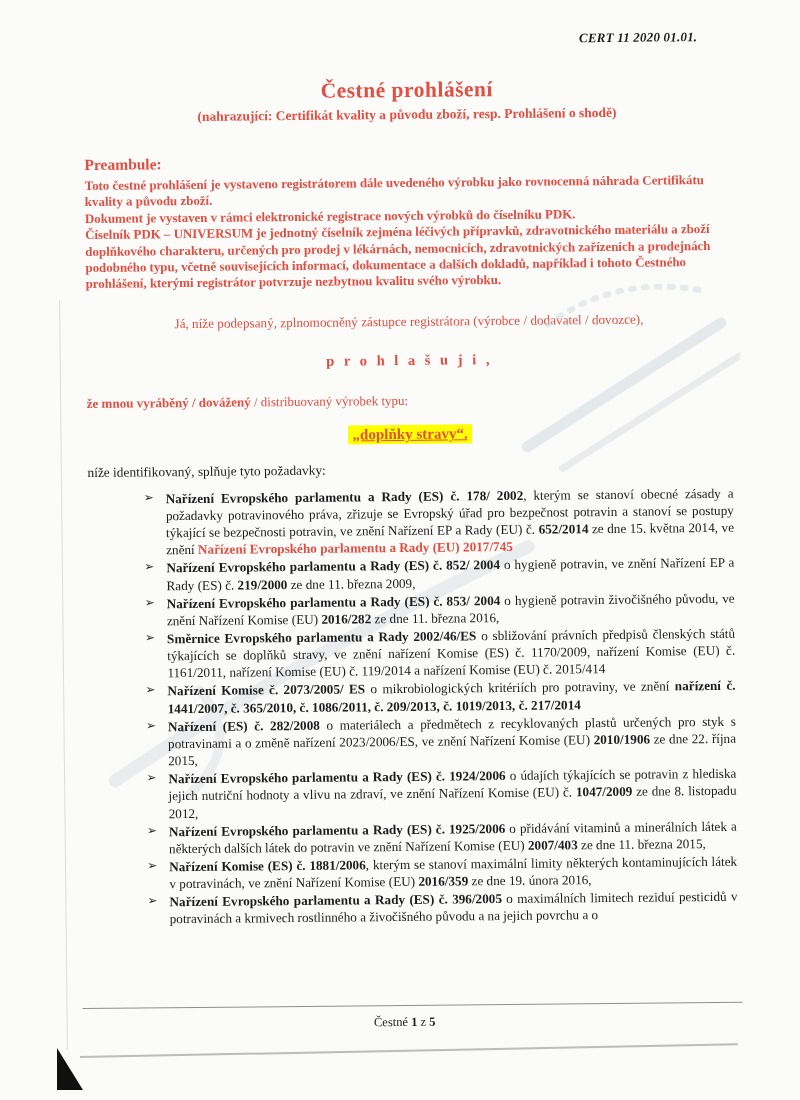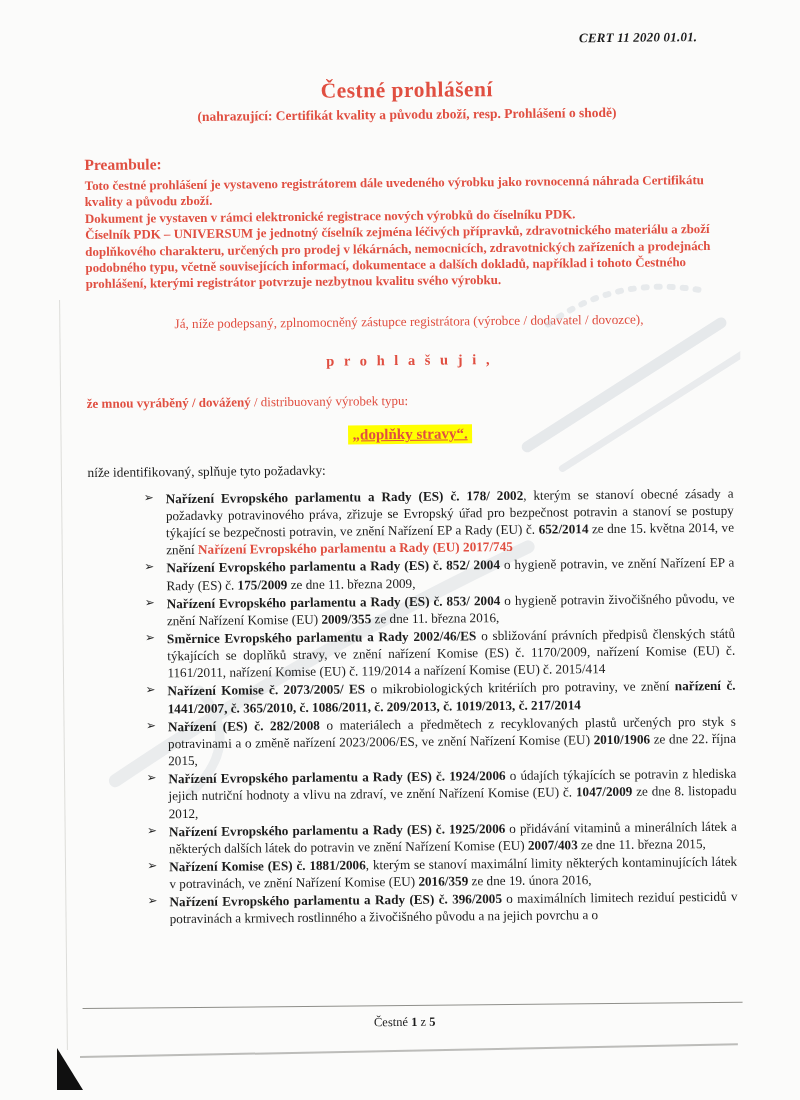--- a/index.html
+++ b/index.html
@@ -133,22 +133,22 @@
     <div class="type-line"><span class="b">že mnou vyráběný / dovážený</span><span>  / distribuovaný výrobek typu:</span></div>
 
     <div class="product-wrap">
       <span class="product">„doplňky stravy“.</span>
     </div>
 
     <div class="below-line">níže identifikovaný, splňuje tyto požadavky:</div>
 
     <ul class="req-list">
         <li><span class="bullet">➢</span><span class="b">Nařízení Evropského parlamentu a Rady (ES) č. 178/ 2002</span><span>, kterým se stanoví obecné zásady a požadavky potravinového práva, zřizuje se Evropský úřad pro bezpečnost potravin a stanoví se postupy týkající se bezpečnosti potravin, ve znění Nařízení EP a Rady (EU) č. </span><span class="b">652/2014</span><span> ze dne 15. května 2014, ve znění </span><span class="b r">Nařízení Evropského parlamentu a Rady (EU) 2017/745</span></li>
-        <li><span class="bullet">➢</span><span class="b">Nařízení Evropského parlamentu a Rady (ES) č. 852/ 2004</span><span> o hygieně potravin, ve znění Nařízení EP a Rady (ES) č. </span><span class="b">175/2009</span><span> ze dne 11. března 2009,</span></li>
-        <li><span class="bullet">➢</span><span class="b">Nařízení Evropského parlamentu a Rady (ES) č. 853/ 2004</span><span> o hygieně potravin živočišného původu, ve znění Nařízení Komise (EU) </span><span class="b">2009/355</span><span> ze dne 11. března 2016,</span></li>
+        <li><span class="bullet">➢</span><span class="b">Nařízení Evropského parlamentu a Rady (ES) č. 852/ 2004</span><span> o hygieně potravin, ve znění Nařízení EP a Rady (ES) č. </span><span class="b">219/2000</span><span> ze dne 11. března 2009,</span></li>
+        <li><span class="bullet">➢</span><span class="b">Nařízení Evropského parlamentu a Rady (ES) č. 853/ 2004</span><span> o hygieně potravin živočišného původu, ve znění Nařízení Komise (EU) </span><span class="b">2016/282</span><span> ze dne 11. března 2016,</span></li>
         <li><span class="bullet">➢</span><span class="b">Směrnice Evropského parlamentu a Rady 2002/46/ES</span><span> o sbližování právních předpisů členských států týkajících se doplňků stravy, ve znění nařízení Komise (ES) č. 1170/2009, nařízení Komise (EU) č. 1161/2011, nařízení Komise (EU) č. 119/2014 a nařízení Komise (EU) č. 2015/414</span></li>
         <li><span class="bullet">➢</span><span class="b">Nařízení Komise č. 2073/2005/ ES</span><span> o mikrobiologických kritériích pro potraviny, ve znění </span><span class="b">nařízení č. 1441/2007, č. 365/2010, č. 1086/2011, č. 209/2013, č. 1019/2013, č. 217/2014</span></li>
         <li><span class="bullet">➢</span><span class="b">Nařízení (ES) č. 282/2008</span><span> o materiálech a předmětech z recyklovaných plastů určených pro styk s potravinami a o změně nařízení 2023/2006/ES, ve znění Nařízení Komise (EU) </span><span class="b">2010/1906</span><span> ze dne 22. října 2015,</span></li>
         <li><span class="bullet">➢</span><span class="b">Nařízení Evropského parlamentu a Rady (ES) č. 1924/2006</span><span> o údajích týkajících se potravin z hlediska jejich nutriční hodnoty a vlivu na zdraví, ve znění Nařízení Komise (EU) č. </span><span class="b">1047/2009</span><span> ze dne 8. listopadu 2012,</span></li>
         <li><span class="bullet">➢</span><span class="b">Nařízení Evropského parlamentu a Rady (ES) č. 1925/2006</span><span> o přidávání vitaminů a minerálních látek a některých dalších látek do potravin ve znění Nařízení Komise (EU) </span><span class="b">2007/403</span><span> ze dne 11. března 2015,</span></li>
         <li><span class="bullet">➢</span><span class="b">Nařízení Komise (ES) č. 1881/2006</span><span>, kterým se stanoví maximální limity některých kontaminujících látek v potravinách, ve znění Nařízení Komise (EU) </span><span class="b">2016/359</span><span> ze dne 19. února 2016,</span></li>
         <li><span class="bullet">➢</span><span class="b">Nařízení Evropského parlamentu a Rady (ES) č. 396/2005</span><span> o maximálních limitech reziduí pesticidů v potravinách a krmivech rostlinného a živočišného původu a na jejich povrchu a o</span></li>
       </ul>
 
     <div class="footer-line"></div>

